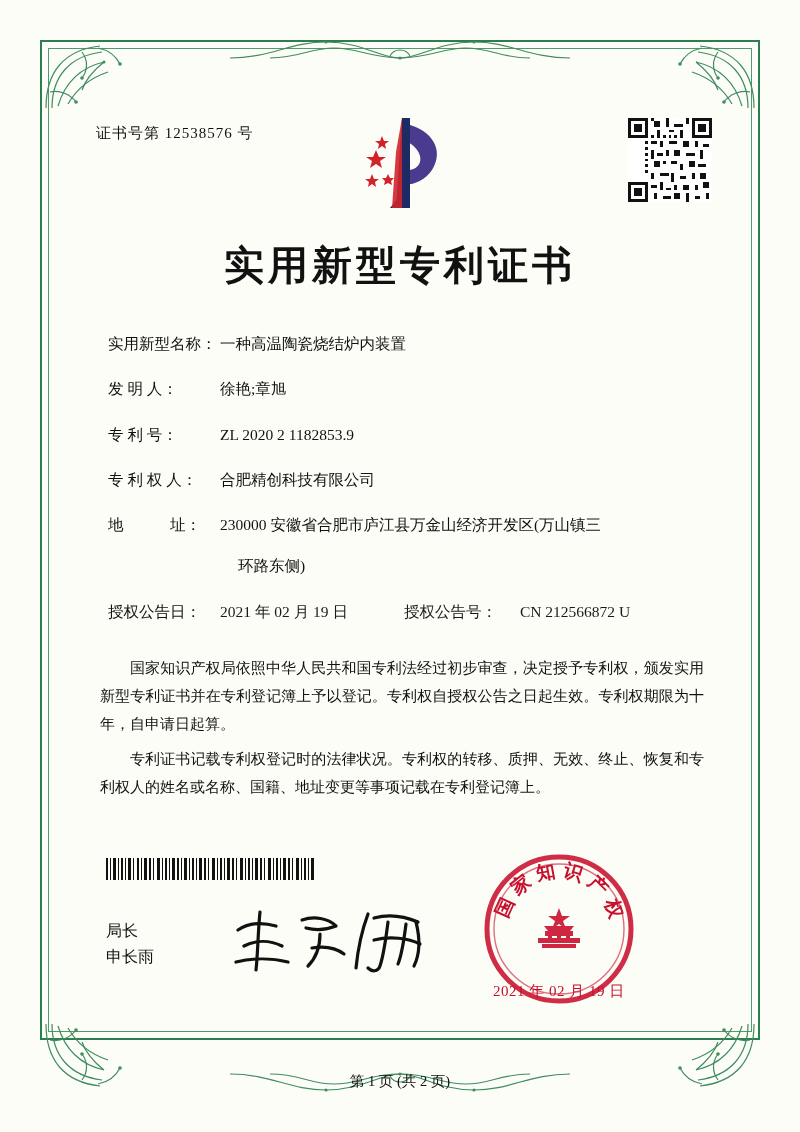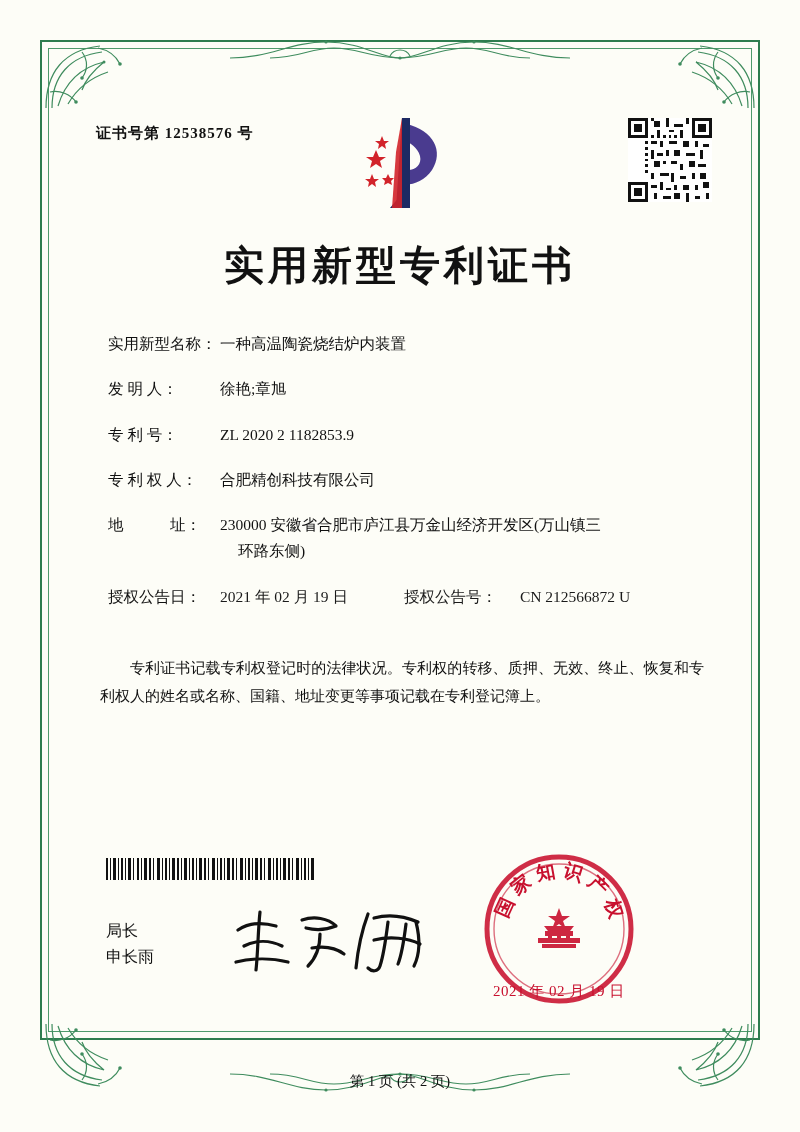--- a/index.html
+++ b/index.html
@@ -59,21 +59,20 @@
   .edge-orn-bottom { bottom: 36px; transform: scaleY(-1); }
 
   
   .cert-no {
     position: absolute;
     left: 96px; top: 124px;
     font-size: 15px;
     letter-spacing: 1px;
     color: #111;
     font-family: "Liberation Serif", serif;
-    font-weight: bold;
   }
   .emblem {
     position: absolute;
     left: 352px; top: 112px;
     width: 105px; height: 105px;
   }
   .qr {
     position: absolute;
     right: 88px; top: 118px;
     width: 84px; height: 84px;
@@ -111,21 +110,21 @@
     flex: 0 0 112px;
     white-space: pre;
     color: #111;
   }
   .field-value {
     flex: 1 1 auto;
     color: #111;
   }
   .field-value .sub-line {
     display: block;
-    margin-top: 3px;
+    margin-top: 18px;
     margin-left: 18px;
   }
   .field-row.double {
     justify-content: flex-start;
   }
   .field-label2 {
     width: 116px;
     flex: 0 0 116px;
     white-space: pre;
     margin-left: 56px;
@@ -445,20 +444,21 @@
     <div class="field-row double">
       <div class="field-label">授权公告日：</div>
       <div class="field-value2">2021 年 02 月 19 日</div>
       <div class="field-label2">授权公告号：</div>
       <div class="field-value2">CN 212566872 U</div>
     </div>
 
   </div>
 
   <div class="paras">
+    <p>国家知识产权局依照中华人民共和国专利法经过初步审查，决定授予专利权，颁发实用新型专利证书并在专利登记簿上予以登记。专利权自授权公告之日起生效。专利权期限为十年，自申请日起算。</p>
     <p>专利证书记载专利权登记时的法律状况。专利权的转移、质押、无效、终止、恢复和专利权人的姓名或名称、国籍、地址变更等事项记载在专利登记簿上。</p>
   </div>
 
   <svg class="barcode" viewBox="0 0 210 22" shape-rendering="crispEdges">
     <g fill="#111111">
       <rect x="0" y="0" width="2" height="22"></rect>
         <rect x="4" y="0" width="1" height="22"></rect>
       <rect x="7" y="0" width="3" height="22"></rect>
         <rect x="12" y="0" width="1" height="22"></rect>
       <rect x="15" y="0" width="2" height="22"></rect>

